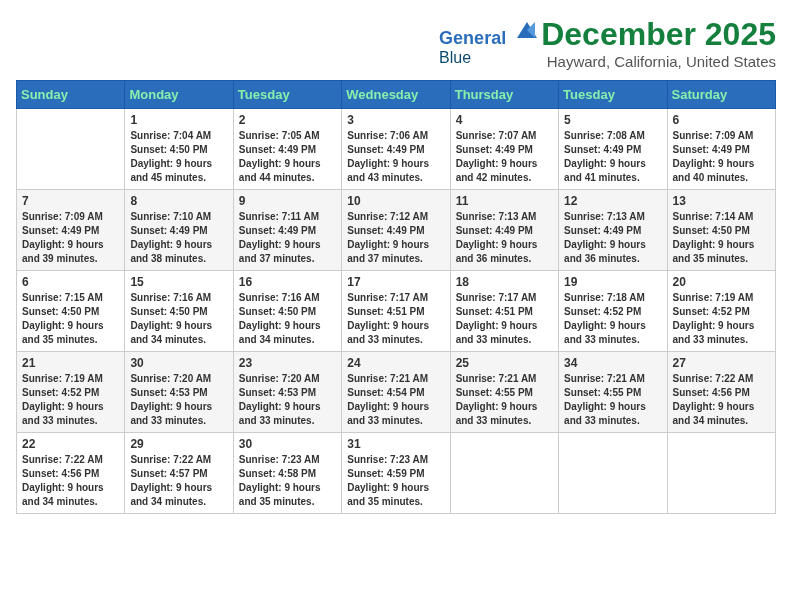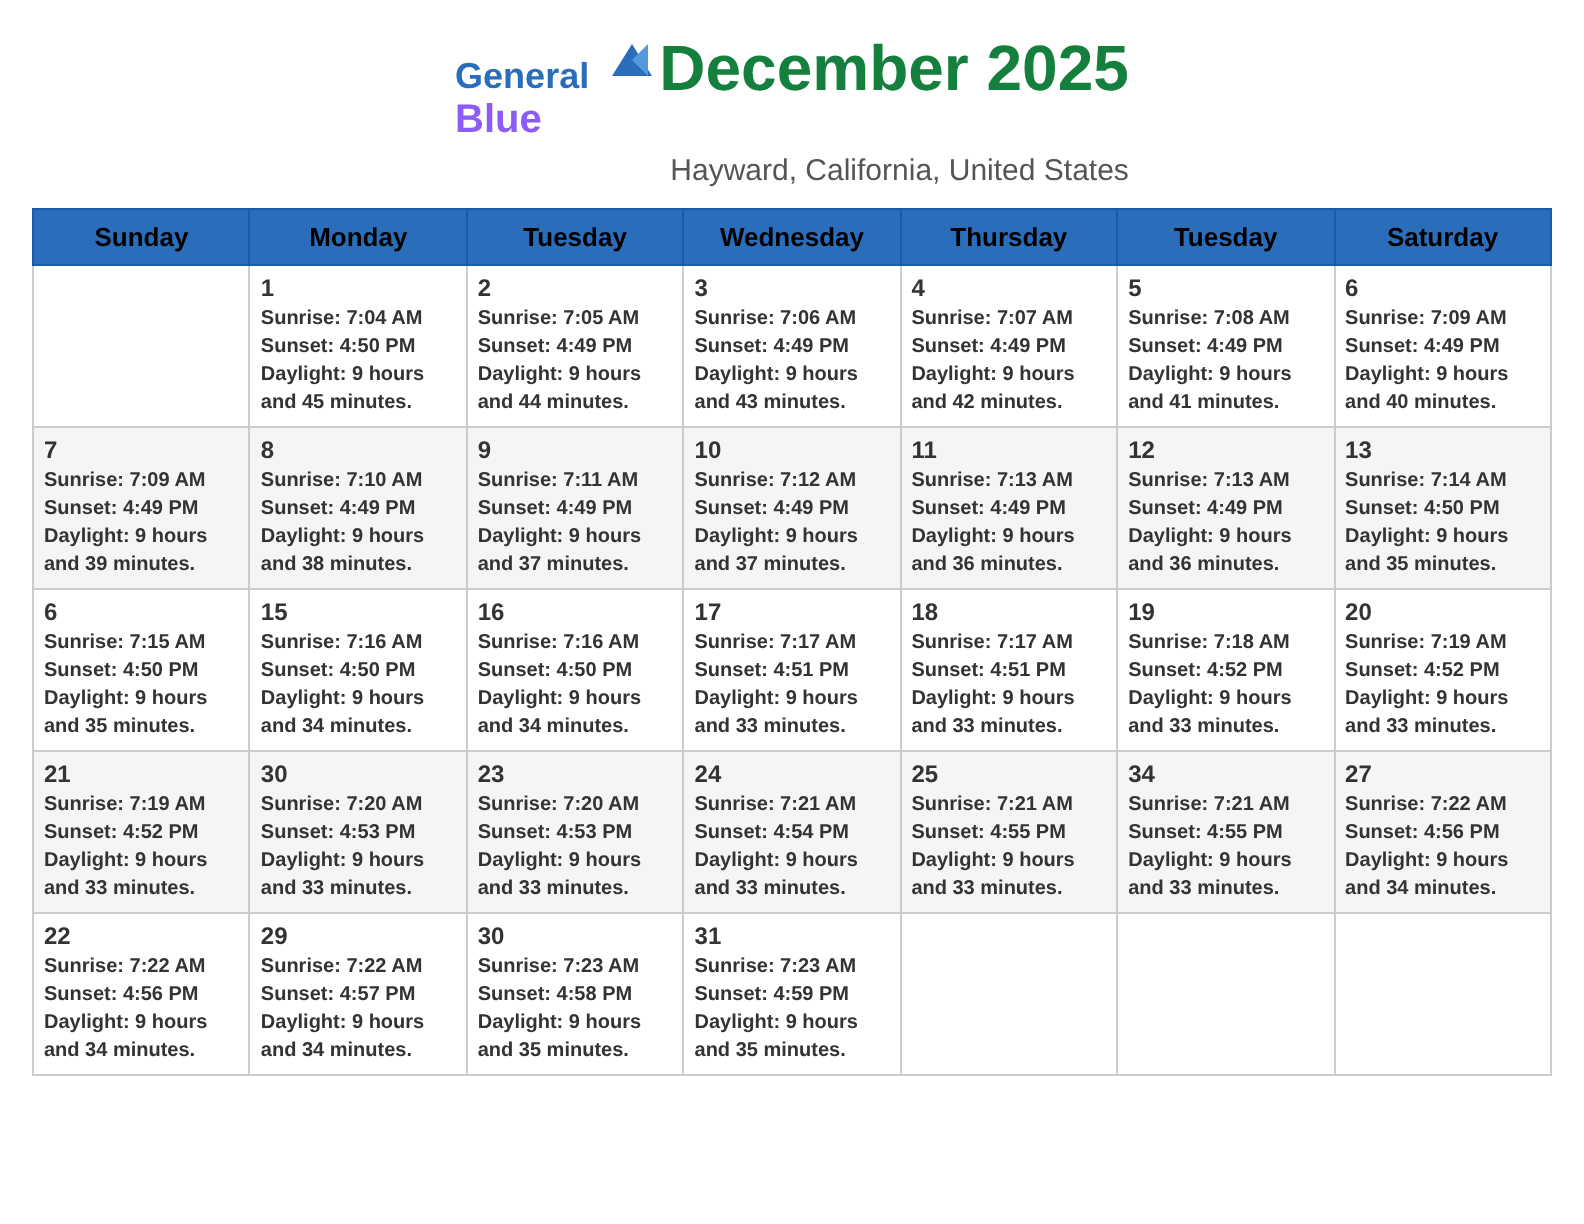--- a/index.html
+++ b/index.html
@@ -5,21 +5,21 @@
     * { box-sizing: border-box; margin: 0; padding: 0; }
     body {
       font-family: Arial, sans-serif;
       background: #fff;
       width: 792px;
       min-height: 612px;
       padding: 16px;
     }
     .header {
       display: flex;
-      justify-content: center;
+      justify-content: flex-end;
       align-items: flex-start;
       margin-bottom: 10px;
     }
     .logo {
       display: flex;
       align-items: center;
       gap: 0;
     }
     .logo-text {
       font-size: 18px;
@@ -39,34 +39,33 @@
       text-align: right;
     }
     .month-title {
       font-size: 32px;
       font-weight: bold;
       color: #15803d;
     }
     .location-title {
       font-size: 15px;
       color: #555;
-      margin-top: 24px;
     }
     .calendar {
       width: 100%;
       border-collapse: collapse;
       border: 1px solid #ccc;
     }
     .calendar th {
       background-color: #2a6ebb;
-      color: #000000;
+      color: #86efac;
       font-size: 13px;
       font-weight: bold;
       padding: 6px 4px;
-      text-align: center;
+      text-align: left;
       border: 1px solid #1a5aaa;
     }
     .calendar td {
       vertical-align: top;
       border: 1px solid #ccc;
       padding: 4px 5px;
       width: 108px;
       min-height: 80px;
       font-size: 10.5px;
       color: #333;
@@ -99,21 +98,21 @@
 <div class="header">
   <div class="logo">
     <div>
       <div class="logo-text">
         <span>General</span>
         <svg class="logo-icon" viewBox="0 0 28 28">
           <polygon points="4,22 14,6 24,22" fill="#2a6ebb"></polygon>
           <polygon points="14,14 22,6 22,22" fill="#5599dd"></polygon>
         </svg>
       </div>
-      <div class="logo-text" style="color:#8b5cf6; font-size:20px; font-weight:bold;">Blue</div>
+      <div class="logo-text" style="color:#0c4a6e; font-size:16px; font-weight:normal;">Blue</div>
     </div>
   </div>
   <div class="title-area">
     <div class="month-title">December 2025</div>
     <div class="location-title">Hayward, California, United States</div>
   </div>
 </div>
 
 <table class="calendar">
   <thead>

